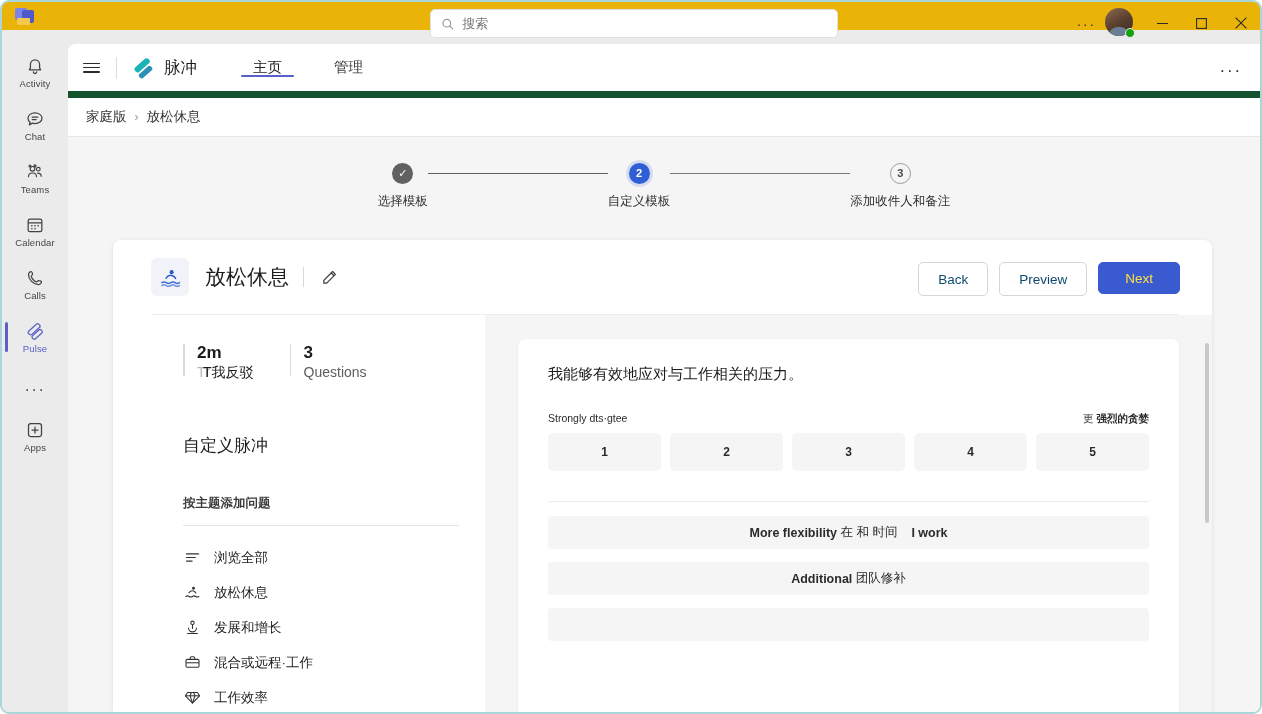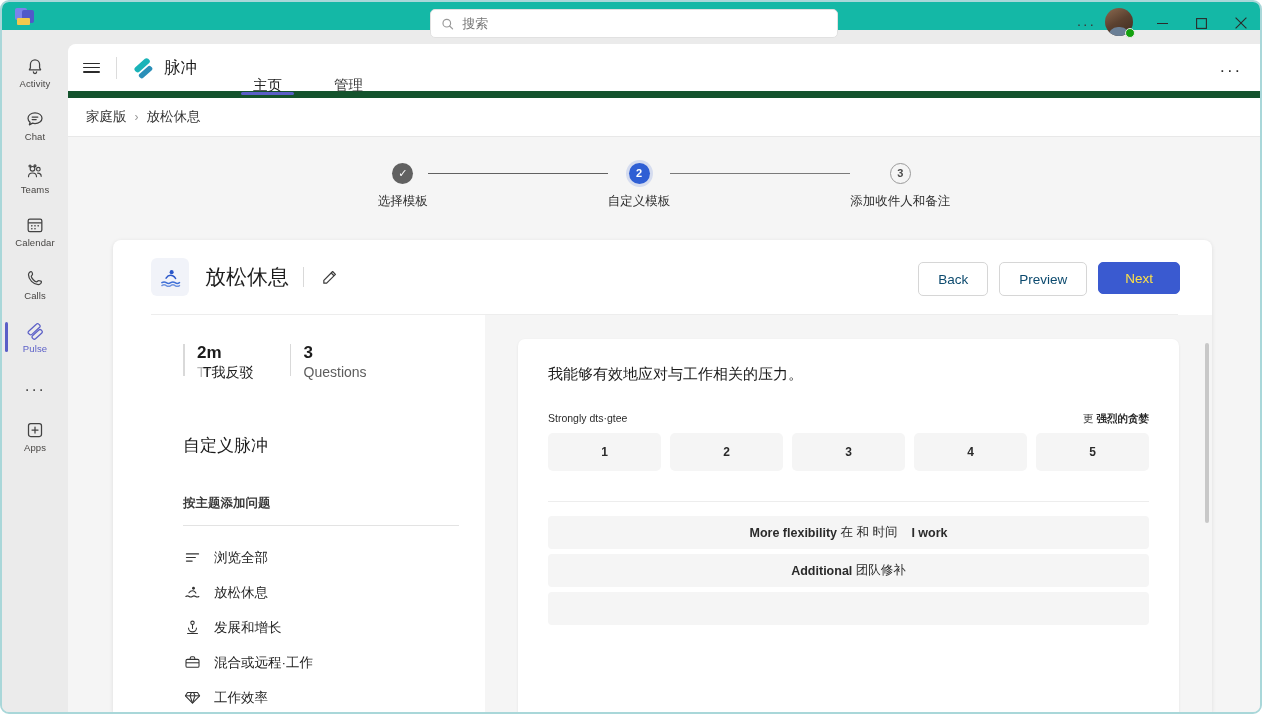--- a/index.html
+++ b/index.html
@@ -14,21 +14,21 @@
     width: 1262px; height: 714px;
     background: #ebebeb;
     border: 2px solid #a9d7d9;
     border-radius: 9px;
     overflow: hidden;
   }
 
   
   .titlebar {
     position: absolute; left: 0; top: 0; right: 0; height: 28px;
-    background: #14b8a6;
+    background: #eab308;
     display: flex; align-items: center;
   }
   .tb-logo {
     width: 44px; height: 42px;
     display: flex; align-items: center; justify-content: center;
   }
   .logo-glyph {
     width: 19px; height: 17px; position: relative;
   }
   .logo-glyph .lg-a {
@@ -138,21 +138,21 @@
   .hamburger span:before { top: 0; }
   .hamburger i { top: 4.4px; display: block; }
   .hamburger span:after { top: 8.8px; }
   .hdr-divider { width: 1px; height: 22px; background: #dcdcdc; margin: 0 8px 0 2px; }
   .pulse-ico {
     width: 24px; height: 24px; margin: 0 9px 0 6px;
   }
   .app-title {
     font-size: 16.5px; color: #1b1b1b; margin-right: 30px;
   }
-  .tabs { display: flex; height: 54px; align-items: flex-end; }
+  .tabs { display: flex; height: 54px; align-items: center; }
   .tab {
     display: flex; align-items: center; justify-content: center;
     padding: 0 26px; font-size: 14.5px; color: #3a3a3a;
     position: relative;
   }
   .tab.active { color: #222; }
   .tab.active:after {
     content: ""; position: absolute; left: 14px; right: 14px; bottom: 0;
     height: 2.5px; background: #5b5fc7; border-radius: 2px;
   }
@@ -273,21 +273,21 @@
   .scale-right { font-weight: bold; }
   .scale-right .dim { color: #3b3b3b; font-weight: normal; }
   .scale-row { display: flex; gap: 9px; margin-top: 7px; }
   .scale-btn {
     flex: 1; height: 38px; background: #f5f5f5; border-radius: 5px;
     display: flex; align-items: center; justify-content: center;
     font-size: 12px; font-weight: bold; color: #2b2b2b;
   }
   .q-divider { height: 1px; background: #ededed; margin: 30px 0 0 0; }
   .qtext2 { font-size: 15px; color: #1b1b1b; margin-top: 28px; }
-  .opt-list { margin-top: 14px; display: flex; flex-direction: column; gap: 5px; }
+  .opt-list { margin-top: 14px; display: flex; flex-direction: column; gap: 13px; }
   .opt {
     height: 33px; background: #f5f5f5; border-radius: 4px;
     display: flex; align-items: center; justify-content: center;
     font-size: 12.5px; color: #2b2b2b; font-weight: bold;
   }
   .opt .cn { font-weight: normal; }
   .scrollbar {
     position: absolute; right: 3px; top: 28px; width: 4px; height: 180px;
     background: #c8c8c8; border-radius: 3px;
   }

